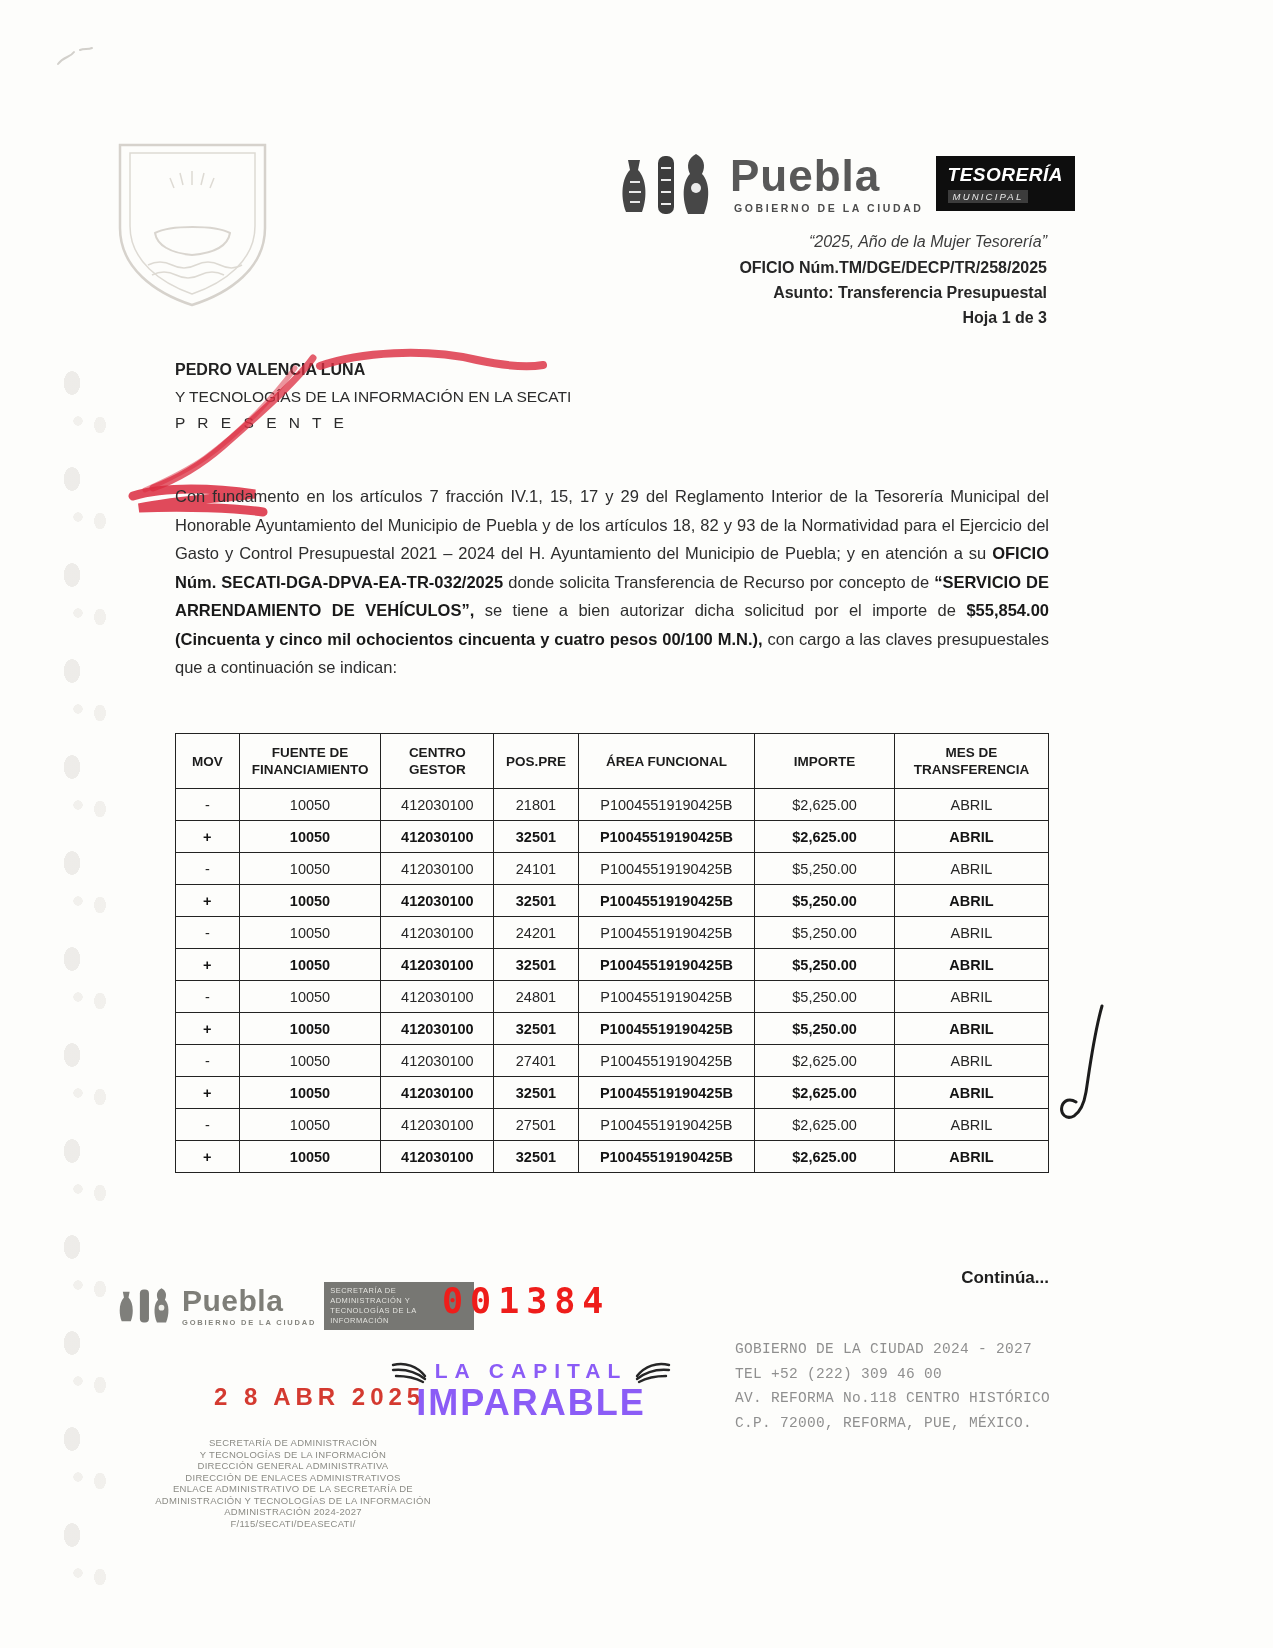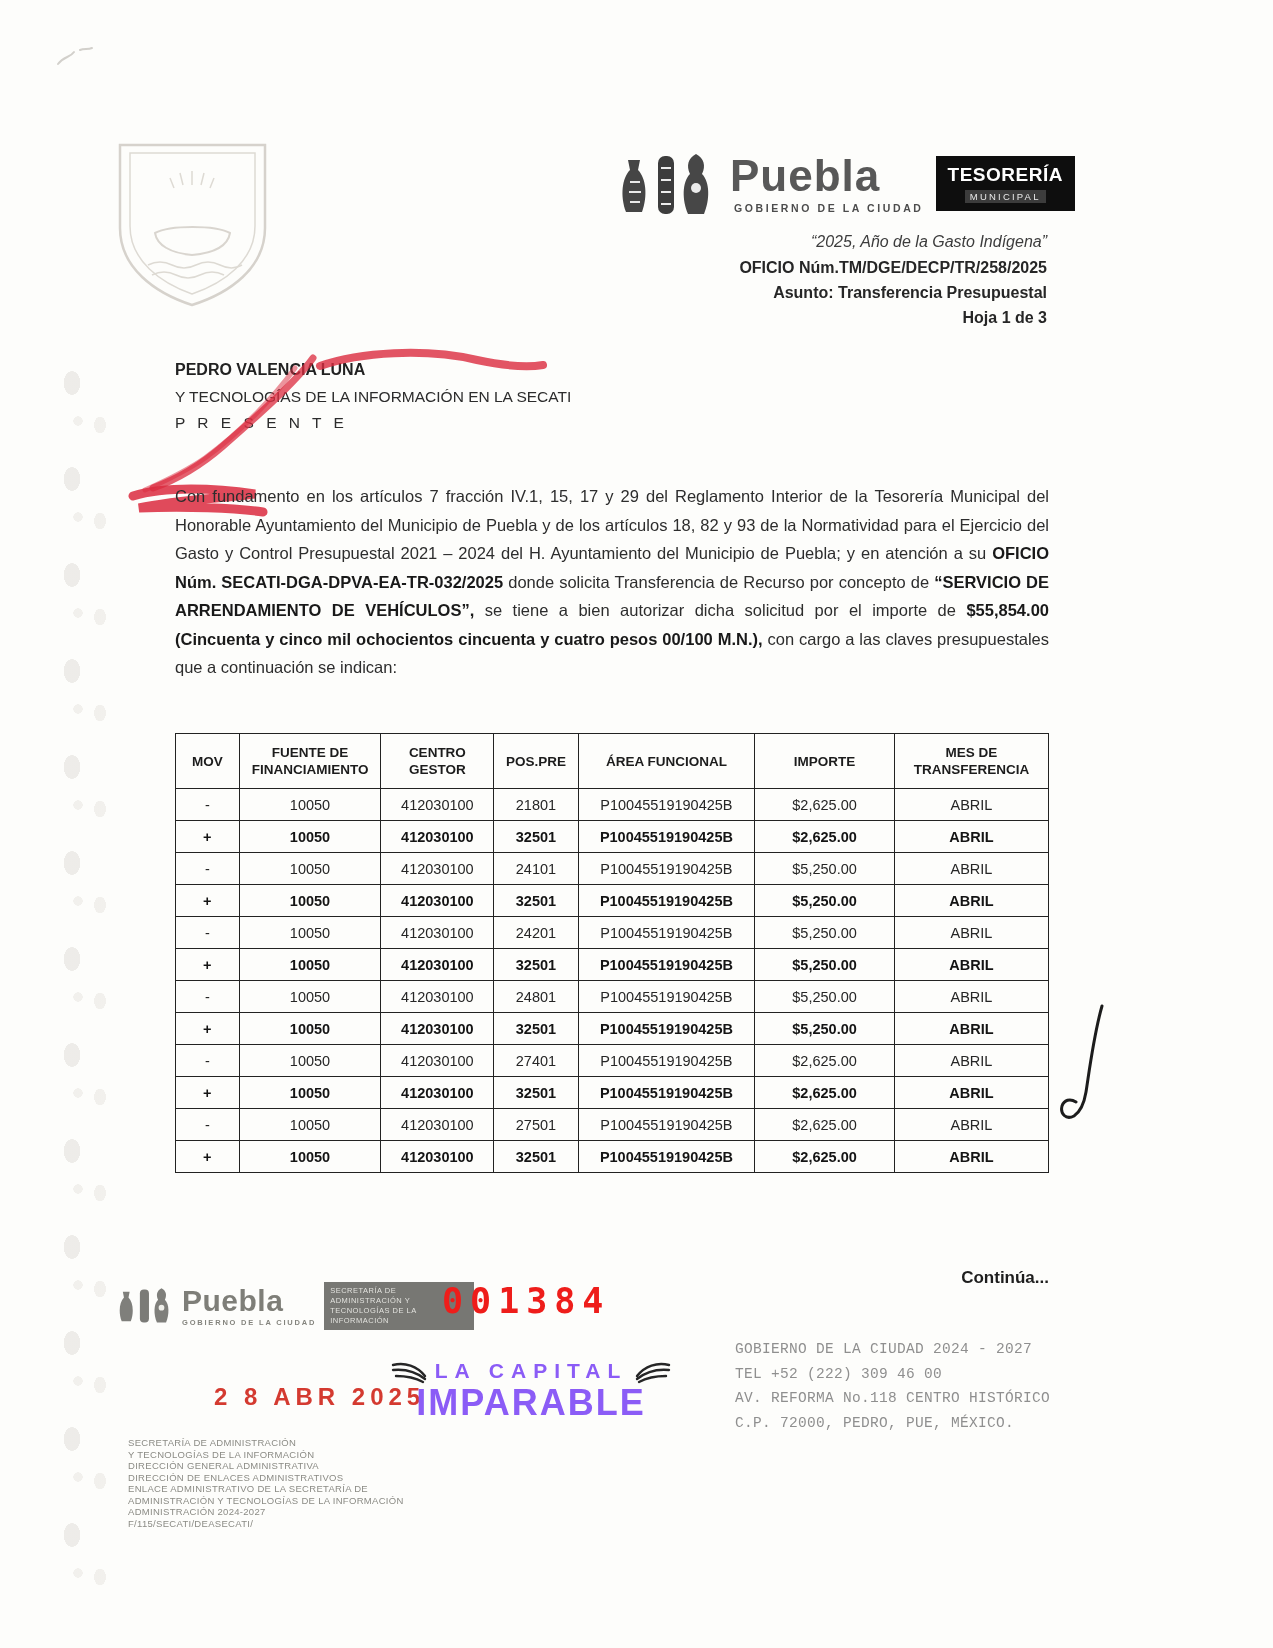--- a/index.html
+++ b/index.html
@@ -21,21 +21,21 @@
   }
 
   
   .crest { position:absolute; left:100px; top:133px; opacity:.55; }
 
   
   .logo-block { position:absolute; top:148px; left:616px; display:flex; align-items:flex-start; gap:12px; }
   .wordmark-col { display:flex; flex-direction:column; align-items:flex-start; padding-top:6px; }
   .wordmark { font-size:44px; font-weight:800; color:#585858; letter-spacing:1px; line-height:1; }
   .wordmark-sub { font-size:10.5px; font-weight:700; letter-spacing:2.6px; color:#4c4c4c; margin-top:4px; margin-left:4px; }
-  .dept-chip { background:#0e0e0e; color:#fff; padding:8px 12px 7px; text-align:center; margin-top:8px; }
+  .dept-chip { background:#0e0e0e; color:#fff; padding:8px 12px 7px; text-align:left; margin-top:8px;font-style:italic; }
   .dept-chip-main { font-size:19px; font-weight:800; letter-spacing:.5px; }
   .dept-chip-sub { font-size:9.5px; letter-spacing:2.2px; color:#e8e8e8; margin-top:3px; background:#3c3c3c; padding:1px 5px; display:inline-block; }
 
   .head-right { position:absolute; top:233px; right:226px; text-align:right; }
   .head-quote { font-size:16px; font-style:italic; color:#3c3c3c; margin-bottom:8px; }
   .head-line { font-size:16px; font-weight:700; color:#262626; margin-bottom:7px; }
 
   
   .recipient { position:absolute; left:175px; top:361px; }
   .recipient-name { font-size:16px; font-weight:800; color:#222; margin-bottom:9px; }
@@ -74,21 +74,21 @@
 
   .date-stamp { position:absolute; left:214px; top:1383px; font-size:24px; font-weight:700; letter-spacing:5px; color:#d43a30; }
 
   .capital { position:absolute; left:388px; top:1358px; width:286px; text-align:center; color:#8b5cf6; }
   .capital-top { display:flex; align-items:center; justify-content:center; gap:8px; }
   .capital-line1 { font-size:21px; font-weight:800; letter-spacing:7px; }
   .capital-line2 { font-size:36px; font-weight:800; letter-spacing:2px; line-height:1.05; }
 
   .address { position:absolute; left:735px; top:1337px; font-size:14.5px; line-height:24.5px; color:#8f8f8f; letter-spacing:.3px;font-family:Liberation Mono, monospace; }
 
-  .dept-stamp { position:absolute; left:128px; top:1437px; width:330px; font-size:9.5px; line-height:11.5px; color:#8b8b85; letter-spacing:.3px; }
+  .dept-stamp { position:absolute; left:128px; top:1437px; width:330px; text-align:center; font-size:9.5px; line-height:11.5px; color:#8b8b85; letter-spacing:.3px; }
 
   .scribble, .pen-mark, .corner-mark { position:absolute; pointer-events:none; }
   .scribble { left:105px; top:338px; }
   .pen-mark { left:1050px; top:1000px; }
   .corner-mark { left:52px; top:42px; opacity:.5; }
 </style>
 </head>
 <body>
 
 <div class="page">
@@ -120,21 +120,21 @@
       <div class="wordmark">Puebla</div>
       <div class="wordmark-sub">GOBIERNO DE LA CIUDAD</div>
     </div>
     <div class="dept-chip">
       <div class="dept-chip-main">TESORERÍA</div>
       <div class="dept-chip-sub">MUNICIPAL</div>
     </div>
   </div>
 
   <div class="head-right">
-    <div class="head-quote">“2025, Año de la Gasto Indígena”</div>
+    <div class="head-quote">“2025, Año de la Mujer Tesorería”</div>
     <div class="head-line">OFICIO Núm.TM/DGE/DECP/TR/258/2025</div>
     <div class="head-line">Asunto: Transferencia Presupuestal</div>
     <div class="head-line">Hoja 1 de 3</div>
   </div>
 
   <div class="recipient">
     <div class="recipient-name">PEDRO VALENCIA LUNA</div>
     <div class="recipient-line">Y TECNOLOGÍAS DE LA INFORMACIÓN EN LA SECATI</div>
     <div class="recipient-presente">P R E S E N T E</div>
   </div>
@@ -308,21 +308,21 @@
         <path d="M2 18 C10 8 22 4 34 7 M2 21 C12 13 24 11 34 12 M4 24 C13 19 23 18 31 18" stroke="#262626" stroke-width="2.4" fill="none" stroke-linecap="round"></path>
       </svg>
     </div>
     <div class="capital-line2">IMPARABLE</div>
   </div>
 
   <div class="address">
     <div>GOBIERNO DE LA CIUDAD 2024 - 2027</div>
     <div>TEL +52 (222) 309 46 00</div>
     <div>AV. REFORMA No.118 CENTRO HISTÓRICO</div>
-    <div>C.P. 72000, PEDRO, PUE, MÉXICO.</div>
+    <div>C.P. 72000, REFORMA, PUE, MÉXICO.</div>
   </div>
 
   <div class="dept-stamp">
     <div>SECRETARÍA DE ADMINISTRACIÓN</div>
     <div>Y TECNOLOGÍAS DE LA INFORMACIÓN</div>
     <div>DIRECCIÓN GENERAL ADMINISTRATIVA</div>
     <div>DIRECCIÓN DE ENLACES ADMINISTRATIVOS</div>
     <div>ENLACE ADMINISTRATIVO DE LA SECRETARÍA DE</div>
     <div>ADMINISTRACIÓN Y TECNOLOGÍAS DE LA INFORMACIÓN</div>
     <div>ADMINISTRACIÓN 2024-2027</div>

